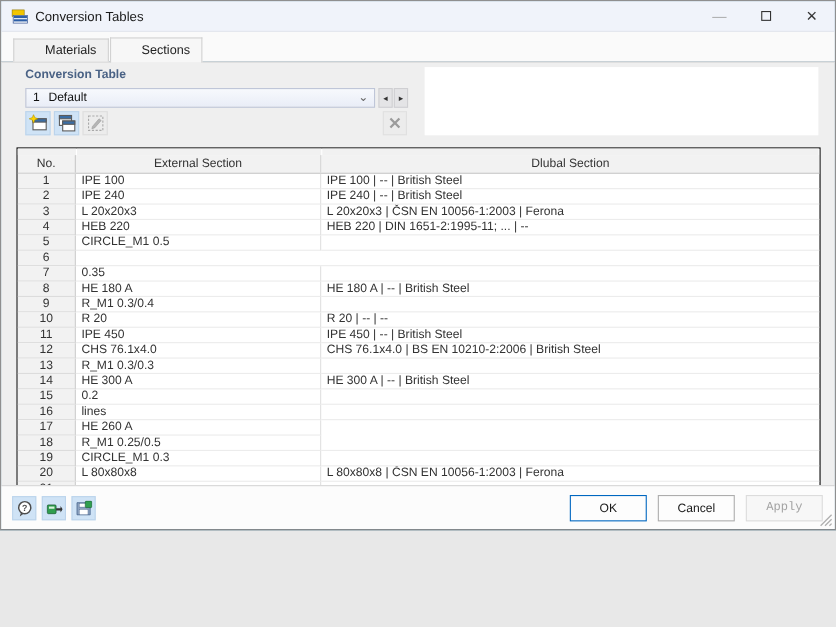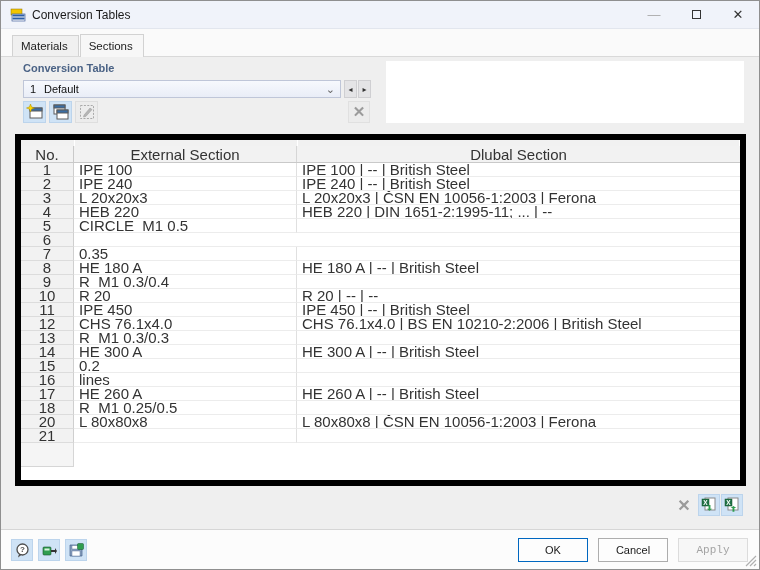--- a/index.html
+++ b/index.html
@@ -1,30 +1,30 @@
 <!DOCTYPE html>
 <html><head>
 <meta charset="utf-8">
 <style>
   * { margin:0; padding:0; box-sizing:border-box; }
   html,body { width:760px; height:570px; font-family:"Liberation Sans", sans-serif; background:#e8e8e8; }
-  .window { position:relative; width:760px; height:570px; background:#0c4a6e; border:1px solid #8f8f8f; overflow:hidden; display:flex; flex-direction:column; }
+  .window { position:relative; width:760px; height:482px; background:#0c4a6e; border:1px solid #8f8f8f; overflow:hidden; display:flex; flex-direction:column; }
 
   
   .titlebar { height:28px; background:#f0f3fa; border-bottom:1px solid #e2e6ee; display:flex; align-items:center; flex:0 0 auto; }
   .app-icon { width:16px; height:16px; margin:0 6px 0 9px; }
   .title-text { font-size:12px; color:#1a1a1a; }
   .caption-btns { margin-left:auto; display:flex; height:100%; }
   .cap-btn { width:42px; height:100%; display:flex; align-items:center; justify-content:center; font-size:13px; color:#333; cursor:default; }
   .cap-btn.min { color:#a9a9a9; }
   .max-box { width:9px; height:9px; border:1px solid #333; }
 
   
   .tabstrip { height:27px; background:#fafafa; display:flex; align-items:flex-end; padding-left:11px; flex:0 0 auto; }
-  .tab { font-size:11.5px; color:#222; padding:4px 10px 5px 8px; border:1px solid #d2d2d2; border-bottom:none; background:#f0f0f0; margin-right:1px; position:relative; top:1px; }
+  .tab { font-size:11.5px; color:#222; padding:4px 10px 5px 28px; border:1px solid #d2d2d2; border-bottom:none; background:#f0f0f0; margin-right:1px; position:relative; top:1px; }
   .tab.active { background:#f7f7f7; padding-top:5px; z-index:2; }
 
   
   .pane { position:relative; flex:1 1 auto; background:#efefef; border-top:1px solid #d9d9d9; }
 
   .group-title { position:absolute; left:22px; top:5px; font-size:11px; font-weight:bold; color:#4a6285; }
 
   .combo { position:absolute; left:22px; top:23px; width:318px; height:18px; background:linear-gradient(#f7f9fd,#e9edf7); border:1px solid #bfc6d8; display:flex; align-items:center; font-size:11px; color:#111; }
   .combo .idx { margin-left:6px; width:14px; }
   .combo .chev { margin-left:auto; margin-right:5px; color:#666; font-size:11px; line-height:8px; }
@@ -32,21 +32,21 @@
   .spin-prev { left:343px; }
   .spin-next { left:357px; }
 
   .tool-btn { position:absolute; top:44px; width:23px; height:22px; background:#cfe3f6; border:1px solid #bcd4ec; display:flex; align-items:center; justify-content:center; }
   .tool-btn.disabled { background:#ececec; border-color:#dedede; }
   .tool-del { position:absolute; top:44px; left:347px; width:22px; height:22px; background:#ececec; border:1px solid #e0e0e0; display:flex; align-items:center; justify-content:center; color:#9b9b9b; font-size:15px; font-weight:bold; }
 
   .preview { position:absolute; left:385px; top:4px; width:358px; height:62px; background:#ffffff; }
 
   
-  .tbl { position:absolute; left:14px; top:77px; width:731px; height:352px; background:#ffffff; border:6px solid #000000; font-size:15px; color:#333; overflow:hidden; }
+  .tbl { position:absolute; left:14px; top:77px; width:731px; height:352px; background:#ffffff; border:1px solid #000000; font-size:11px; color:#333; overflow:hidden; }
   .tbl-strip { display:flex; height:6px; background:#fff; }
   .tbl-strip div { background:#f1f1f1; margin-right:1px; }
   .tbl-head { display:flex; height:17px; background:#f2f2f2; border-bottom:1px solid #c9c9c9; }
   .tbl-head div { display:flex; align-items:center; justify-content:center; }
   .c-no  { width:53px; flex:0 0 auto; border-right:1px solid #c9c9c9; }
   .c-ext { width:223px; flex:0 0 auto; border-right:1px solid #d6d6d6; }
   .c-dlu { flex:1 1 auto; }
   .trow { display:flex; height:14px; }
   .trow .c-no  { background:#f2f2f2; border-right:1px solid #cfcfcf; border-bottom:1px solid #dcdcdc; text-align:center; line-height:13px; }
   .trow .c-ext { border-right:1px solid #e0e0e0; border-bottom:1px solid #ececec; padding-left:5px; line-height:13px; white-space:nowrap; overflow:hidden; }
@@ -220,25 +220,29 @@
         <div class="c-dlu"></div>
       </div>
           <div class="trow">
         <div class="c-no">16</div>
         <div class="c-ext">lines</div>
         <div class="c-dlu"></div>
       </div>
           <div class="trow">
         <div class="c-no">17</div>
         <div class="c-ext">HE 260 A</div>
-        <div class="c-dlu">HE 260 A | -- | British Steel</div>
       </div>
           <div class="trow">
         <div class="c-no">18</div>
         <div class="c-ext">R_M1 0.25/0.5</div>
+        <div class="c-dlu"></div>
+      </div>
+          <div class="trow">
+        <div class="c-no">19</div>
+        <div class="c-ext">CIRCLE_M1 0.3</div>
         <div class="c-dlu"></div>
       </div>
           <div class="trow">
         <div class="c-no">20</div>
         <div class="c-ext">L 80x80x8</div>
         <div class="c-dlu">L 80x80x8 | ČSN EN 10056-1:2003 | Ferona</div>
       </div>
           <div class="trow">
         <div class="c-no">21</div>
         <div class="c-ext"></div>

